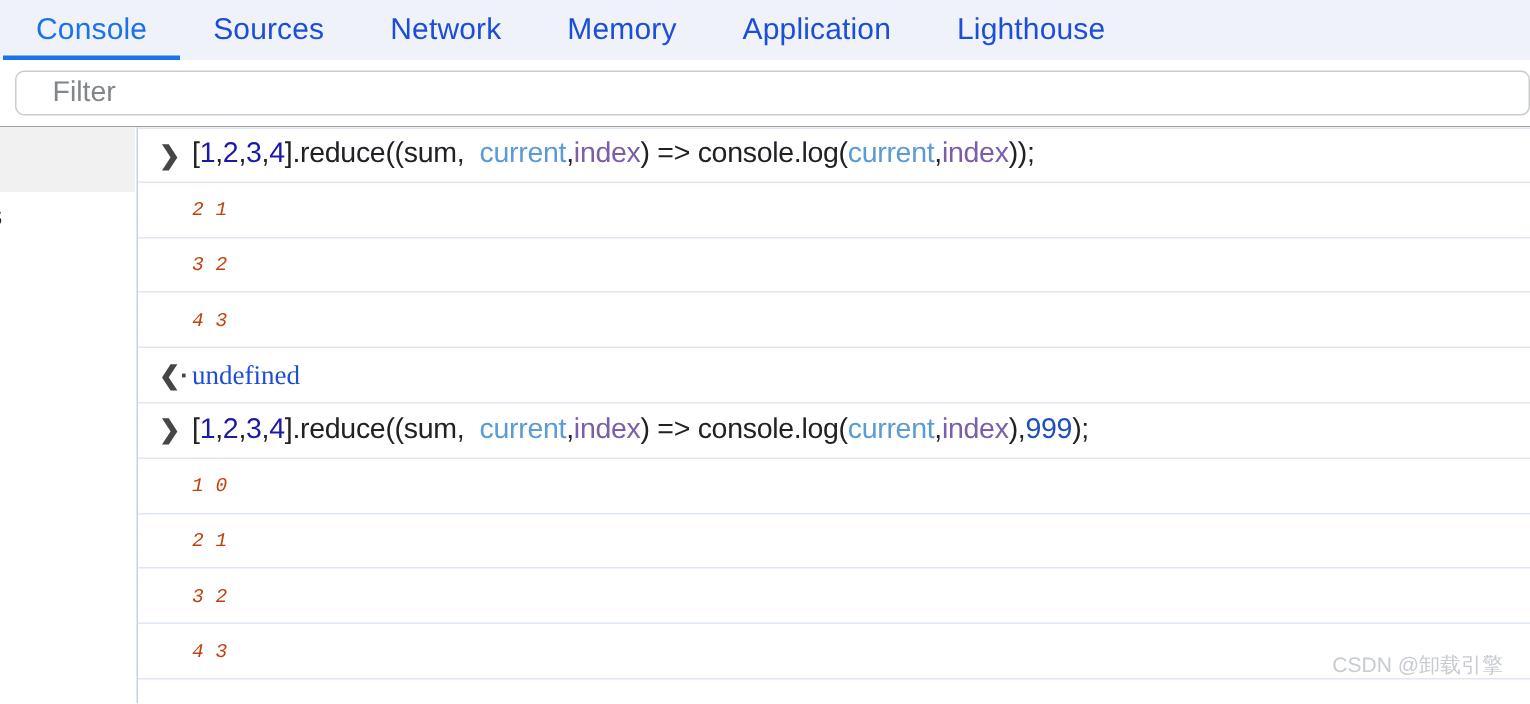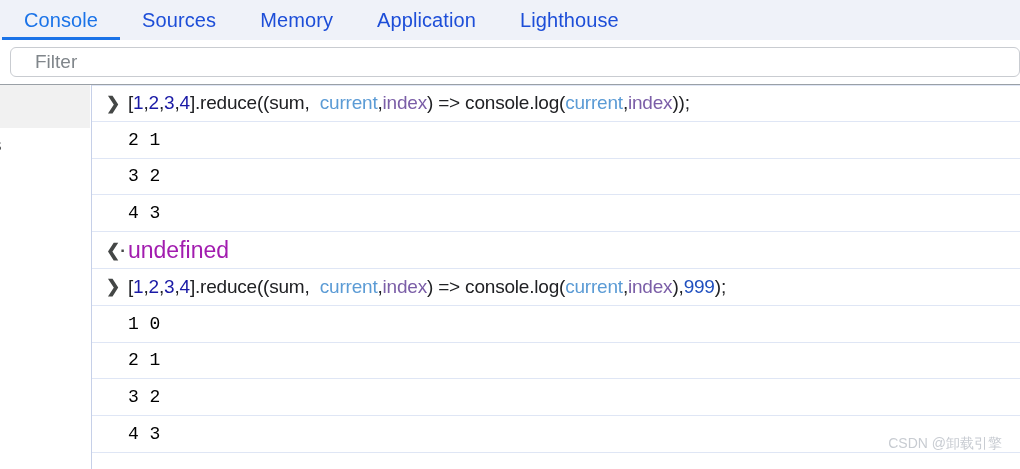--- a/index.html
+++ b/index.html
@@ -184,28 +184,29 @@
     white-space: pre;
   }
   .tok-num    { color: #1a1aa6; }
   .tok-param  { color: #5b9bd5; }
   .tok-param2 { color: #7b5ea7; }
   .tok-plain  { color: #202124; }
   .tok-arg    { color: #1f4fbf; }
 
   .out-val {
     font-family: "Liberation Mono", "DejaVu Sans Mono", monospace;
+    font-size: 13px;
+    color: #c2410c;
+    white-space: pre;
+    font-style: italic;
+  }
+  .out-undefined {
+    font-family: Liberation Serif, serif;
     font-size: 18px;
-    color: #000000;
-    white-space: pre;
-  }
-  .out-undefined {
-    font-family: Liberation Sans, sans-serif;
-    font-size: 23px;
-    color: #a21caf;
+    color: #1d4ed8;
     white-space: pre;
   }
 
   .watermark {
     position: absolute;
     right: 18px;
     bottom: 16px;
     font-size: 14px;
     color: #c8ccd2;
     font-family: "Liberation Sans", sans-serif;
@@ -219,20 +220,23 @@
 <div id="devtools">
 
   <div class="tabbar" id="tabbar">
       <div class="tab active">
         <span>Console</span>
       </div>
       <div class="tab">
         <span>Sources</span>
       </div>
       <div class="tab">
+        <span>Network</span>
+      </div>
+      <div class="tab">
         <span>Memory</span>
       </div>
       <div class="tab">
         <span>Application</span>
       </div>
       <div class="tab">
         <span>Lighthouse</span>
       </div>
     </div>
 

